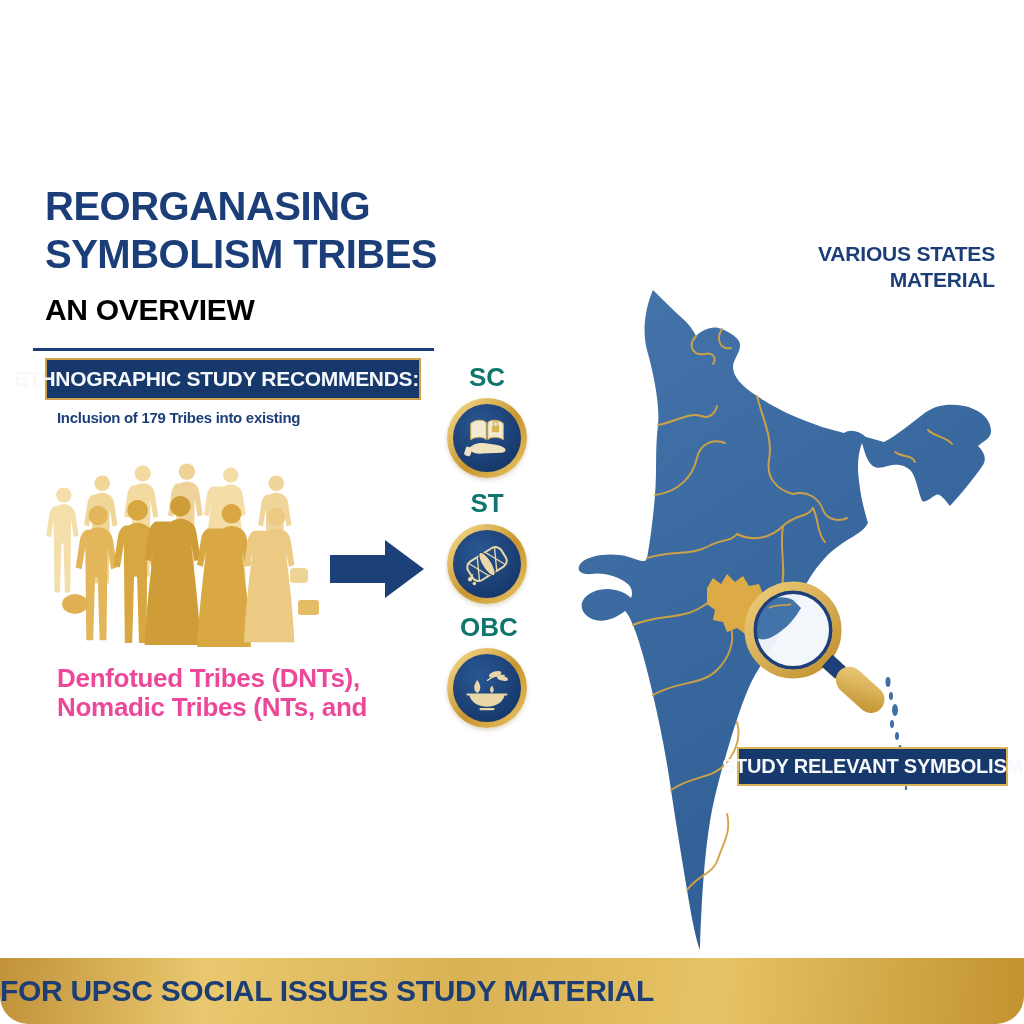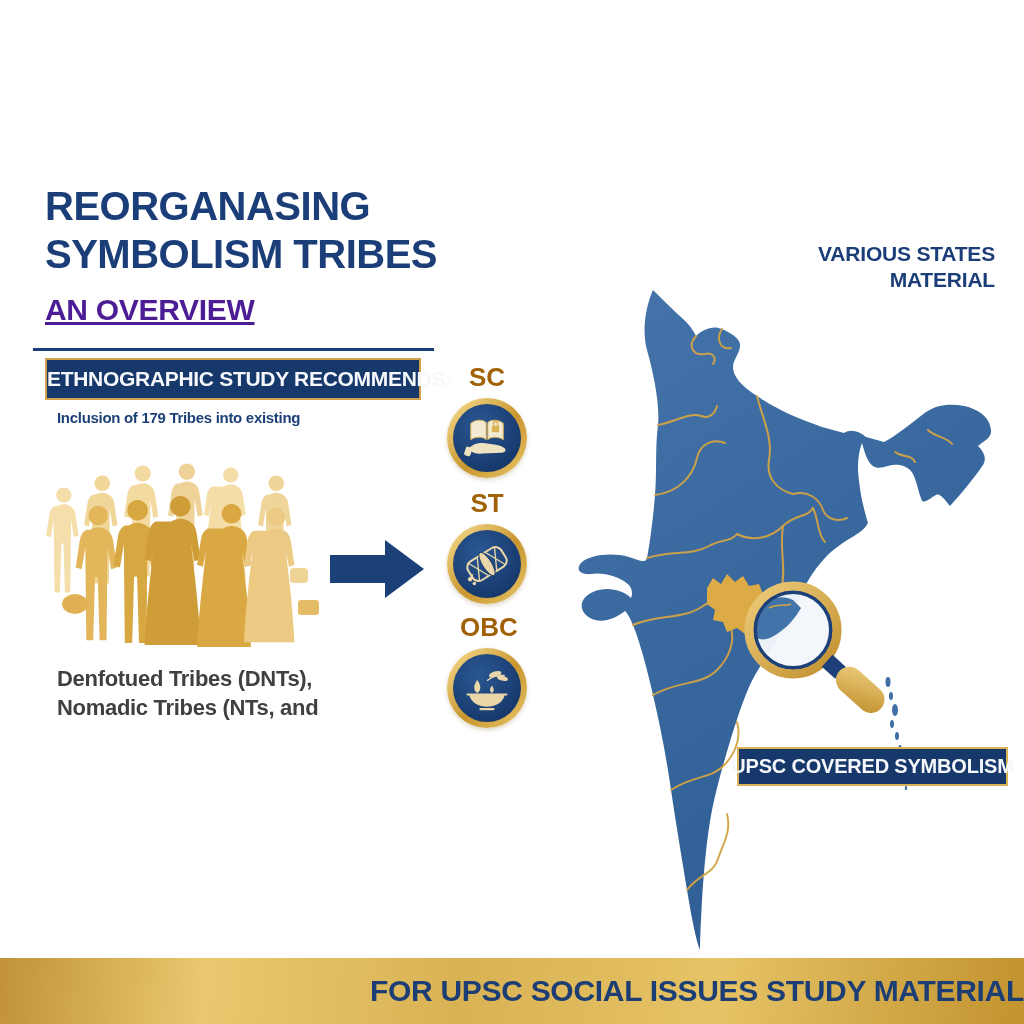--- a/index.html
+++ b/index.html
@@ -1,52 +1,52 @@
 <!DOCTYPE html>
 <html><head>
 <meta charset="utf-8">
 <style>
   html,body{margin:0;padding:0;background:#ffffff;}
   #canvas{
     position:relative;width:1024px;height:1024px;background:#ffffff;overflow:hidden;
-    font-family:"Liberation Sans",sans-serif;color:#1d4078;
+    font-family:"Liberation Sans",sans-serif;color:#1d4078;border-radius:28px;
   }
   .abs{position:absolute;}
   
   .main-title{left:45px;top:182px;font-size:40px;line-height:48px;font-weight:700;
     letter-spacing:-0.5px;color:#1c3e78;}
-  .subtitle{left:45px;top:293px;font-size:30px;font-weight:700;letter-spacing:-0.3px;color:#4c1d95;text-decoration:underline;}
+  .subtitle{left:45px;top:293px;font-size:30px;font-weight:700;letter-spacing:-0.3px;color:#000000;}
   
   .top-rule{left:33px;top:348px;width:401px;height:3px;background:#1c3e78;}
   .rec-box{left:45px;top:358px;width:372px;height:38px;background:#16386b;
-    border:2px solid #cfa14a;display:flex;align-items:center;justify-content:flex-start;}
+    border:2px solid #cfa14a;display:flex;align-items:center;justify-content:flex-end;}
   .rec-box span{color:#f6f8fb;font-size:21px;font-weight:700;letter-spacing:-0.3px;white-space:nowrap;}
   .rec-text{left:57px;top:404px;font-size:15px;line-height:28px;font-weight:700;
     letter-spacing:-0.3px;color:#1d4078;}
-  .dnt-note{left:57px;top:664px;font-size:22px;line-height:29px;font-weight:700;
-    letter-spacing:-0.3px;color:#404040;}
-  
-  .cat-label{width:140px;text-align:center;font-size:26px;font-weight:700;color:#a16207;}
+  .dnt-note{left:57px;top:664px;font-size:26px;line-height:29px;font-weight:700;
+    letter-spacing:-0.3px;color:#ec4899;}
+  
+  .cat-label{width:140px;text-align:center;font-size:26px;font-weight:700;color:#0f766e;}
   .cat-circle{width:80px;height:80px;border-radius:50%;
     background:linear-gradient(135deg,#f2d584 8%,#c8952f 55%,#e7c263 95%);
     display:flex;align-items:center;justify-content:center;
     box-shadow:0 2px 4px rgba(120,90,20,.25);}
   .cat-inner{width:68px;height:68px;border-radius:50%;
     background:radial-gradient(circle at 38% 30%,#2a5792 0%,#17396c 75%);
     display:flex;align-items:center;justify-content:center;}
   
   .map-caption{left:735px;top:241px;width:260px;text-align:right;font-size:21px;
     line-height:26px;font-weight:700;letter-spacing:-0.2px;color:#1c3e78;}
   .symbol-badge{left:737px;top:747px;width:267px;height:35px;background:#16386b;
     border:2px solid #d9b254;display:flex;align-items:center;justify-content:center;}
   .symbol-badge span{color:#f6f8fb;font-size:20px;font-weight:700;letter-spacing:-0.2px;white-space:nowrap;}
   
   .footer-band{left:0;top:958px;width:1024px;height:66px;
     background:linear-gradient(95deg,#c1923a 0%,#e9c86f 20%,#d9b254 45%,#e6c366 70%,#c2932f 100%);
-    display:flex;align-items:center;justify-content:flex-end;}
+    display:flex;align-items:center;justify-content:flex-start;}
   .footer-band span{color:#1c3e74;font-size:30px;font-weight:700;letter-spacing:-0.3px;}
 </style>
 </head>
 <body>
 
 <div id="canvas">
 
   <div class="abs main-title">
     <div>REORGANASING</div>
     <div>SYMBOLISM TRIBES</div>
@@ -213,20 +213,20 @@
       <circle cx="238" cy="350" r="38" fill="none" stroke="#1d4078" stroke-width="4"></circle>
       <circle cx="238" cy="350" r="44" fill="none" stroke="url(#goldRim)" stroke-width="9"></circle>
       <g transform="rotate(42 238 350)">
         <rect x="284" y="342" width="18" height="16" fill="#1d4078"></rect>
         <rect x="300" y="336" width="56" height="27" rx="13.5" fill="url(#goldRim)"></rect>
       </g>
     </g>
   </svg>
 
   <div class="abs symbol-badge">
-    <span>UPSC COVERED SYMBOLISM</span>
+    <span>STUDY RELEVANT SYMBOLISM</span>
   </div>
 
   <div class="abs footer-band">
     <span>FOR UPSC SOCIAL ISSUES STUDY MATERIAL</span>
   </div>
 
 </div>
 
 </body></html>

